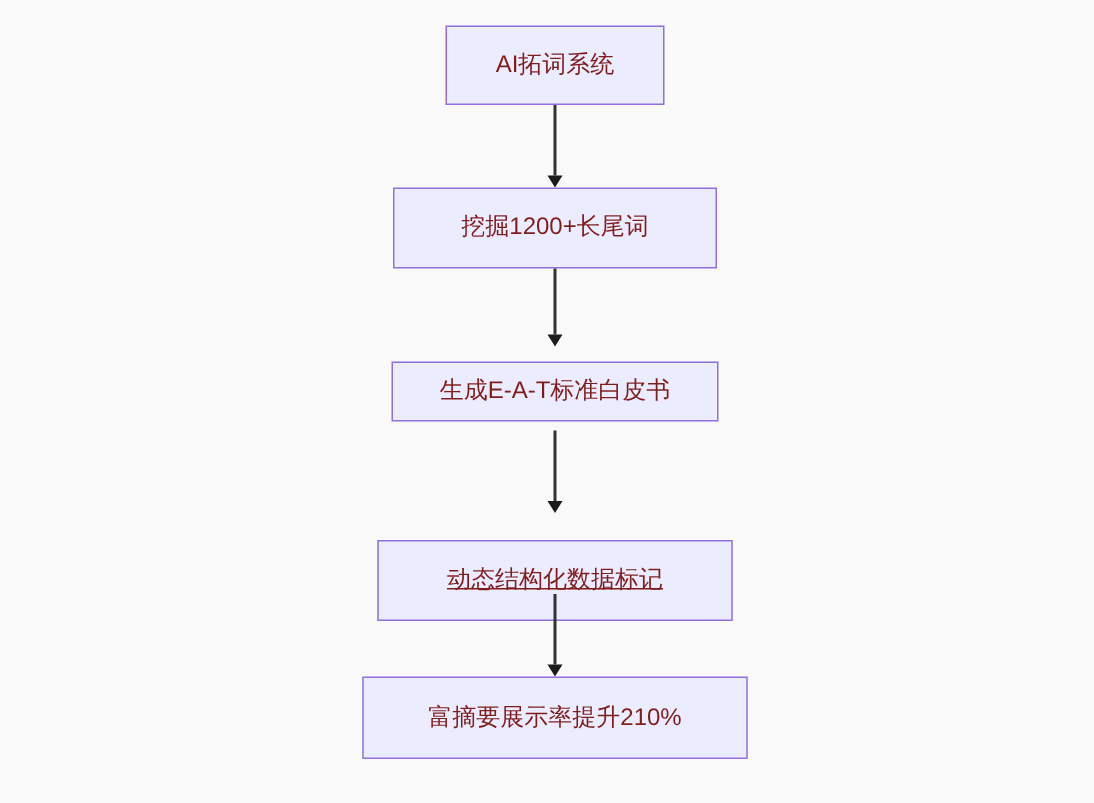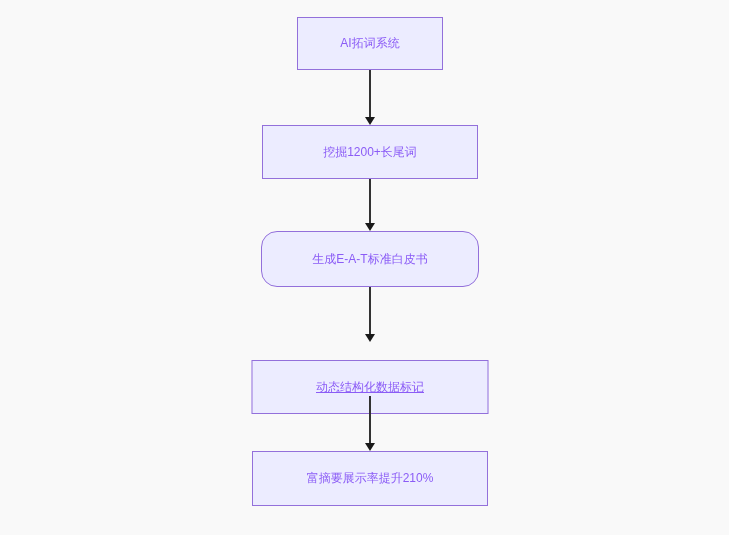--- a/index.html
+++ b/index.html
@@ -18,31 +18,31 @@
   .node {
     position: absolute;
     left: 370px;
     transform: translateX(-50%);
     background: #ECECFF;
     border: 1px solid #9370DB;
     box-sizing: border-box;
     display: flex;
     align-items: center;
     justify-content: center;
-    color: #8b5cf6;
-    font-size: 12px;
+    color: #7f1d1d;
+    font-size: 16px;
     line-height: 1.2;
     text-align: center;
     white-space: nowrap;
   }
   .node-1 { top: 17px;  width: 146px; height: 53px; }
   .node-2 { top: 125px; width: 216px; height: 54px; }
-  .node-3 { top: 231px; width: 218px; height: 56px; border-radius: 16px; }
+  .node-3 { top: 241px; width: 218px; height: 40px; }
   .node-4 { top: 360px; width: 237px; height: 54px; text-decoration: underline; }
-  .node-5 { top: 451px; width: 236px; height: 55px; }
+  .node-5 { top: 451px; width: 257px; height: 55px; }
 
   .arrow {
     position: absolute;
     left: 370px;
     transform: translateX(-50%);
     width: 12px;
     display: flex;
     flex-direction: column;
     align-items: center;
   }

